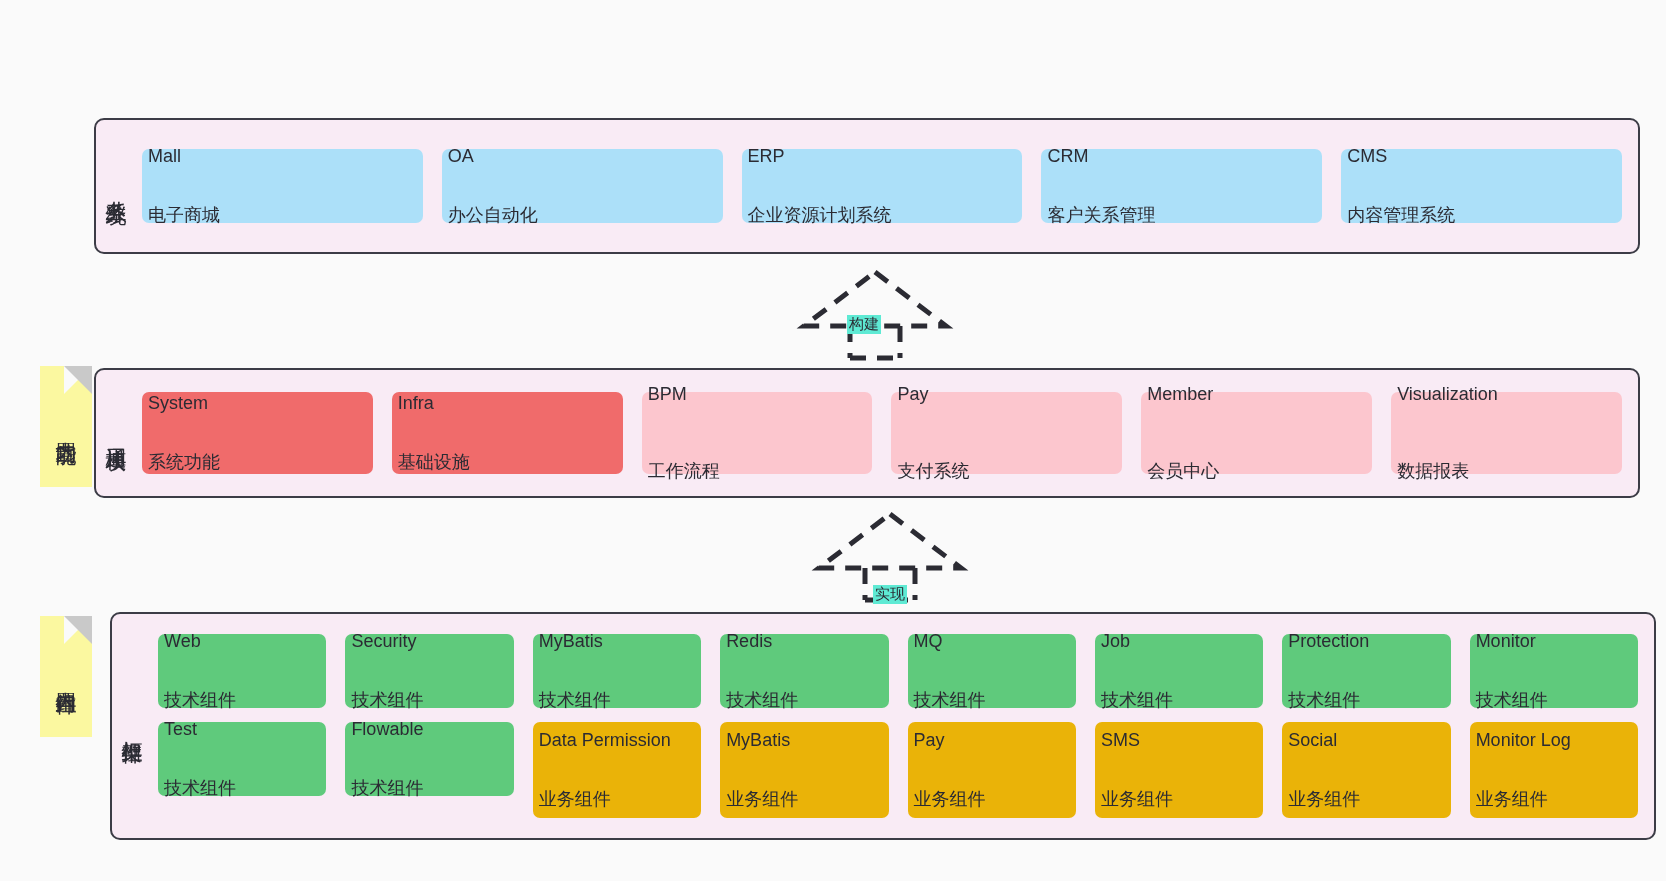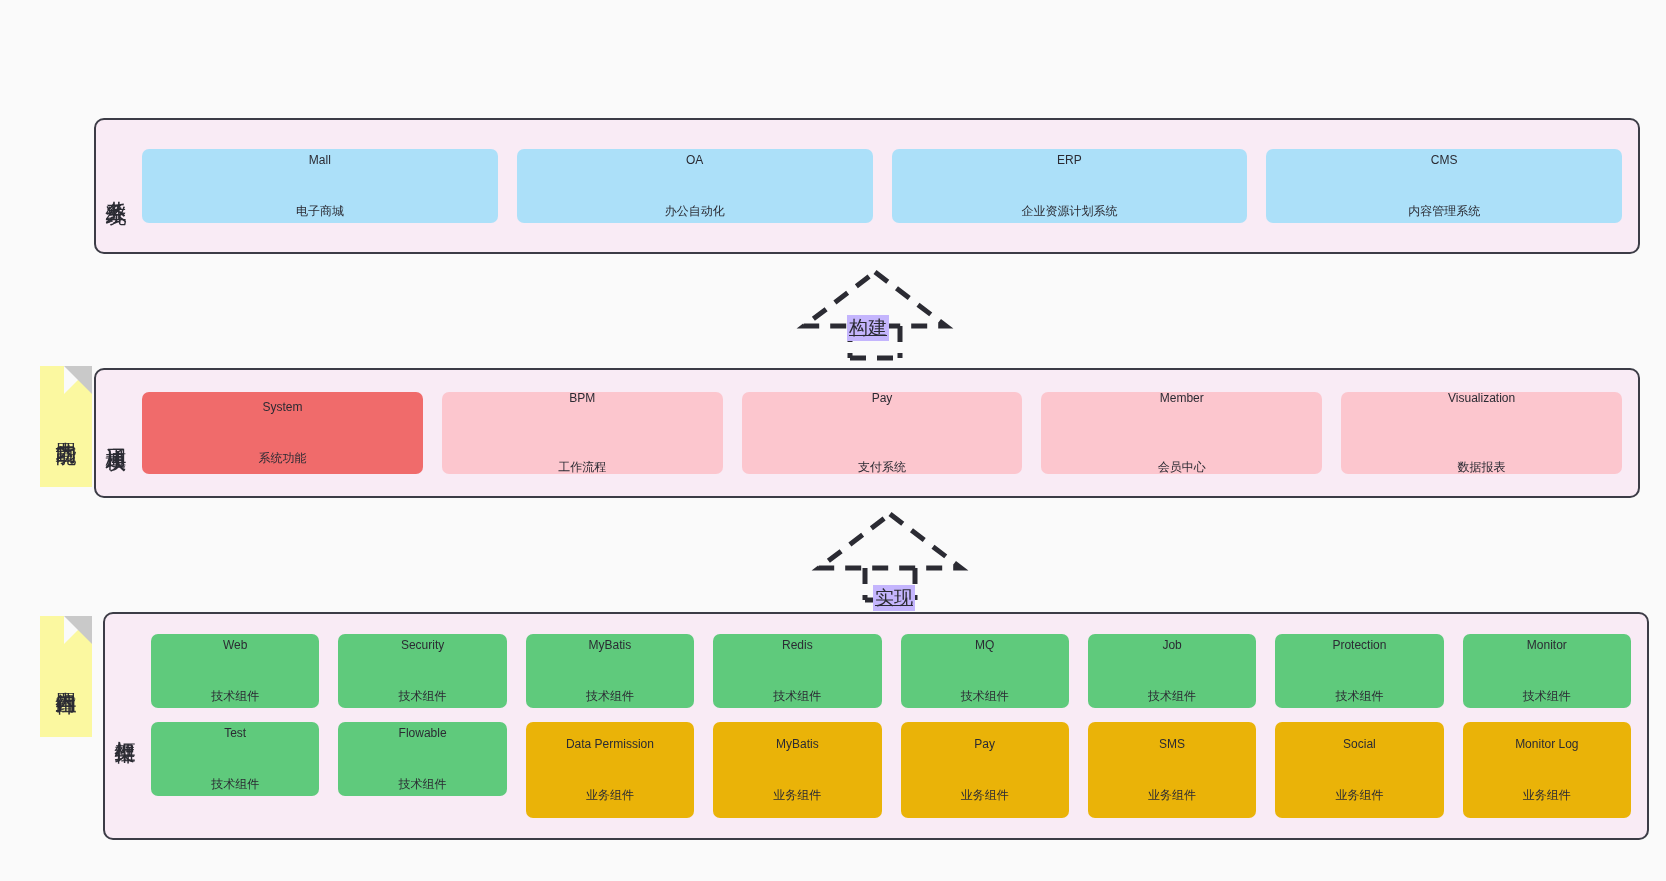--- a/index.html
+++ b/index.html
@@ -54,25 +54,25 @@
     gap: 19px;
     justify-content: space-between;
   }
 
   
   .card {
     flex: 1 1 0;
     border-radius: 7px;
     display: flex;
     flex-direction: column;
-    align-items: center;
+    align-items: flex-start;
     justify-content: center;
     text-align: center;
     color: #2b2b33;
-    font-size: 12px;
+    font-size: 18px;
     line-height: 1.28;
     padding: 4px 6px;
     min-width: 0;
   }
   .card .en { display: block; }
   .card .cn { display: block; margin-top: 36px; }
 
   .c-blue        { background: #ace0f9; height: 74px; }
   .c-red         { background: #f06b6b; height: 82px; }
   .c-pink        { background: #fcc6ce; height: 82px; gap: 18px; }
@@ -109,26 +109,25 @@
     border-style: solid;
     border-width: 28px 28px 0 0;
     border-color: #fafafa transparent transparent transparent;
   }
 
   
   .connector { position: absolute; }
   .connector svg { display: block; overflow: visible; }
   .connector .conn-label {
     position: absolute;
-    font-size: 19px;
-    color: #2b2b33;
-    background: #c4b5fd;
+    font-size: 15px;
+    color: #2b2b33;
+    background: #5eead4;
     padding: 0 2px;
     white-space: nowrap;
-    text-decoration: underline;
   }
 </style>
 </head>
 <body>
 
 <div id="canvas">
 
   <div class="layer" id="layer-0" style="left:94px; top:118px; width:1546px; height:136px;">
     <div class="layer-title">业务系统</div>
     <div class="layer-body">
@@ -137,20 +136,24 @@
           <span class="en">Mall</span>
           <span class="cn">电子商城</span>
         </div>
         <div class="card c-blue">
           <span class="en">OA</span>
           <span class="cn">办公自动化</span>
         </div>
         <div class="card c-blue">
           <span class="en">ERP</span>
           <span class="cn">企业资源计划系统</span>
+        </div>
+        <div class="card c-blue">
+          <span class="en">CRM</span>
+          <span class="cn">客户关系管理</span>
         </div>
         <div class="card c-blue">
           <span class="en">CMS</span>
           <span class="cn">内容管理系统</span>
         </div>
       </div>
     </div>
   </div>
 
   <div class="connector" style="left:800px; top:268px; width:150px; height:90px;">
@@ -168,20 +171,24 @@
   </div>
 
   <div class="layer" id="layer-1" style="left:94px; top:368px; width:1546px; height:130px;">
     <div class="layer-title">通用模块</div>
     <div class="layer-body">
       <div class="row">
         <div class="card c-red">
           <span class="en">System</span>
           <span class="cn">系统功能</span>
         </div>
+        <div class="card c-red">
+          <span class="en">Infra</span>
+          <span class="cn">基础设施</span>
+        </div>
         <div class="card c-pink">
           <span class="en">BPM</span>
           <span class="cn">工作流程</span>
         </div>
         <div class="card c-pink">
           <span class="en">Pay</span>
           <span class="cn">支付系统</span>
         </div>
         <div class="card c-pink">
           <span class="en">Member</span>
@@ -202,21 +209,21 @@
     </svg>
     <span class="conn-label" style="left:58px; top:47px;margin-top:28px;">实现</span>
   </div>
 
   <div class="note" style="left:40px; top:616px; width:52px; height:121px;">
     <span>内置组件</span>
     <span class="fold-bg"></span>
     <span class="fold"></span>
   </div>
 
-  <div class="layer" id="layer-2" style="left:103px; top:612px; width:1546px; height:228px;">
+  <div class="layer" id="layer-2" style="left:110px; top:612px; width:1546px; height:228px;">
     <div class="layer-title">框架组件</div>
     <div class="layer-body">
       <div class="row">
         <div class="card c-green">
           <span class="en">Web</span>
           <span class="cn">技术组件</span>
         </div>
         <div class="card c-green">
           <span class="en">Security</span>
           <span class="cn">技术组件</span>

